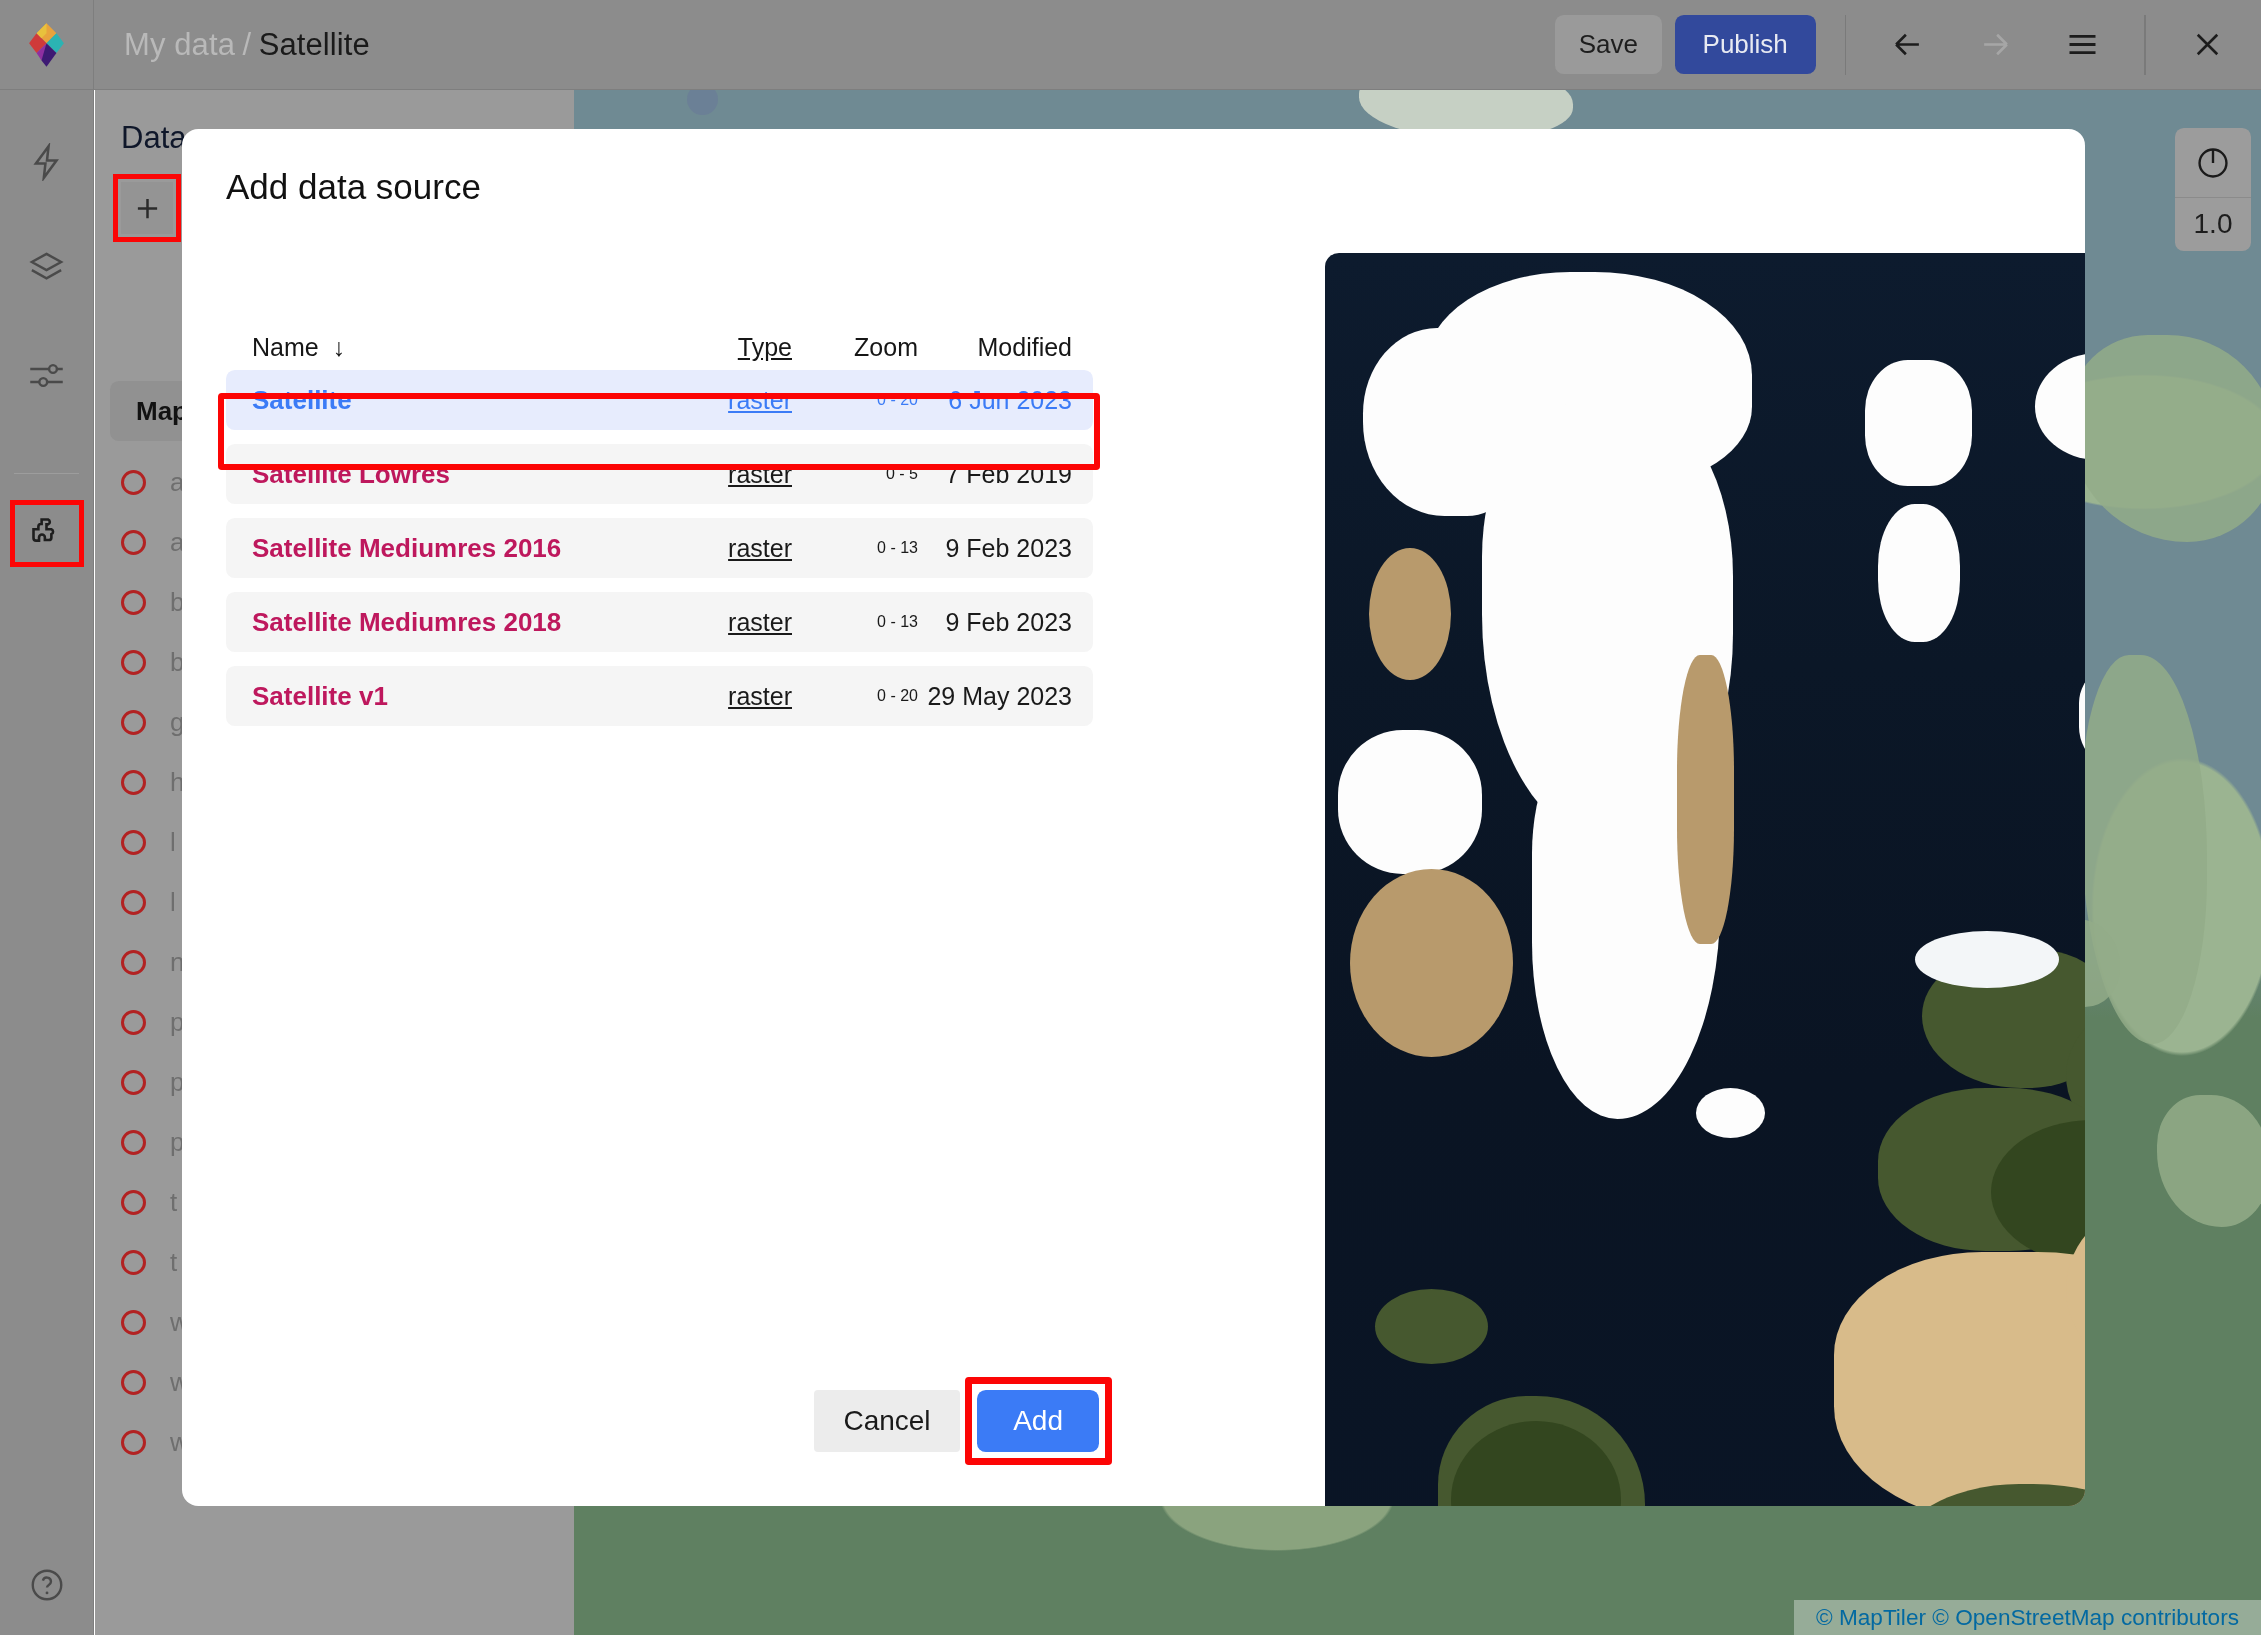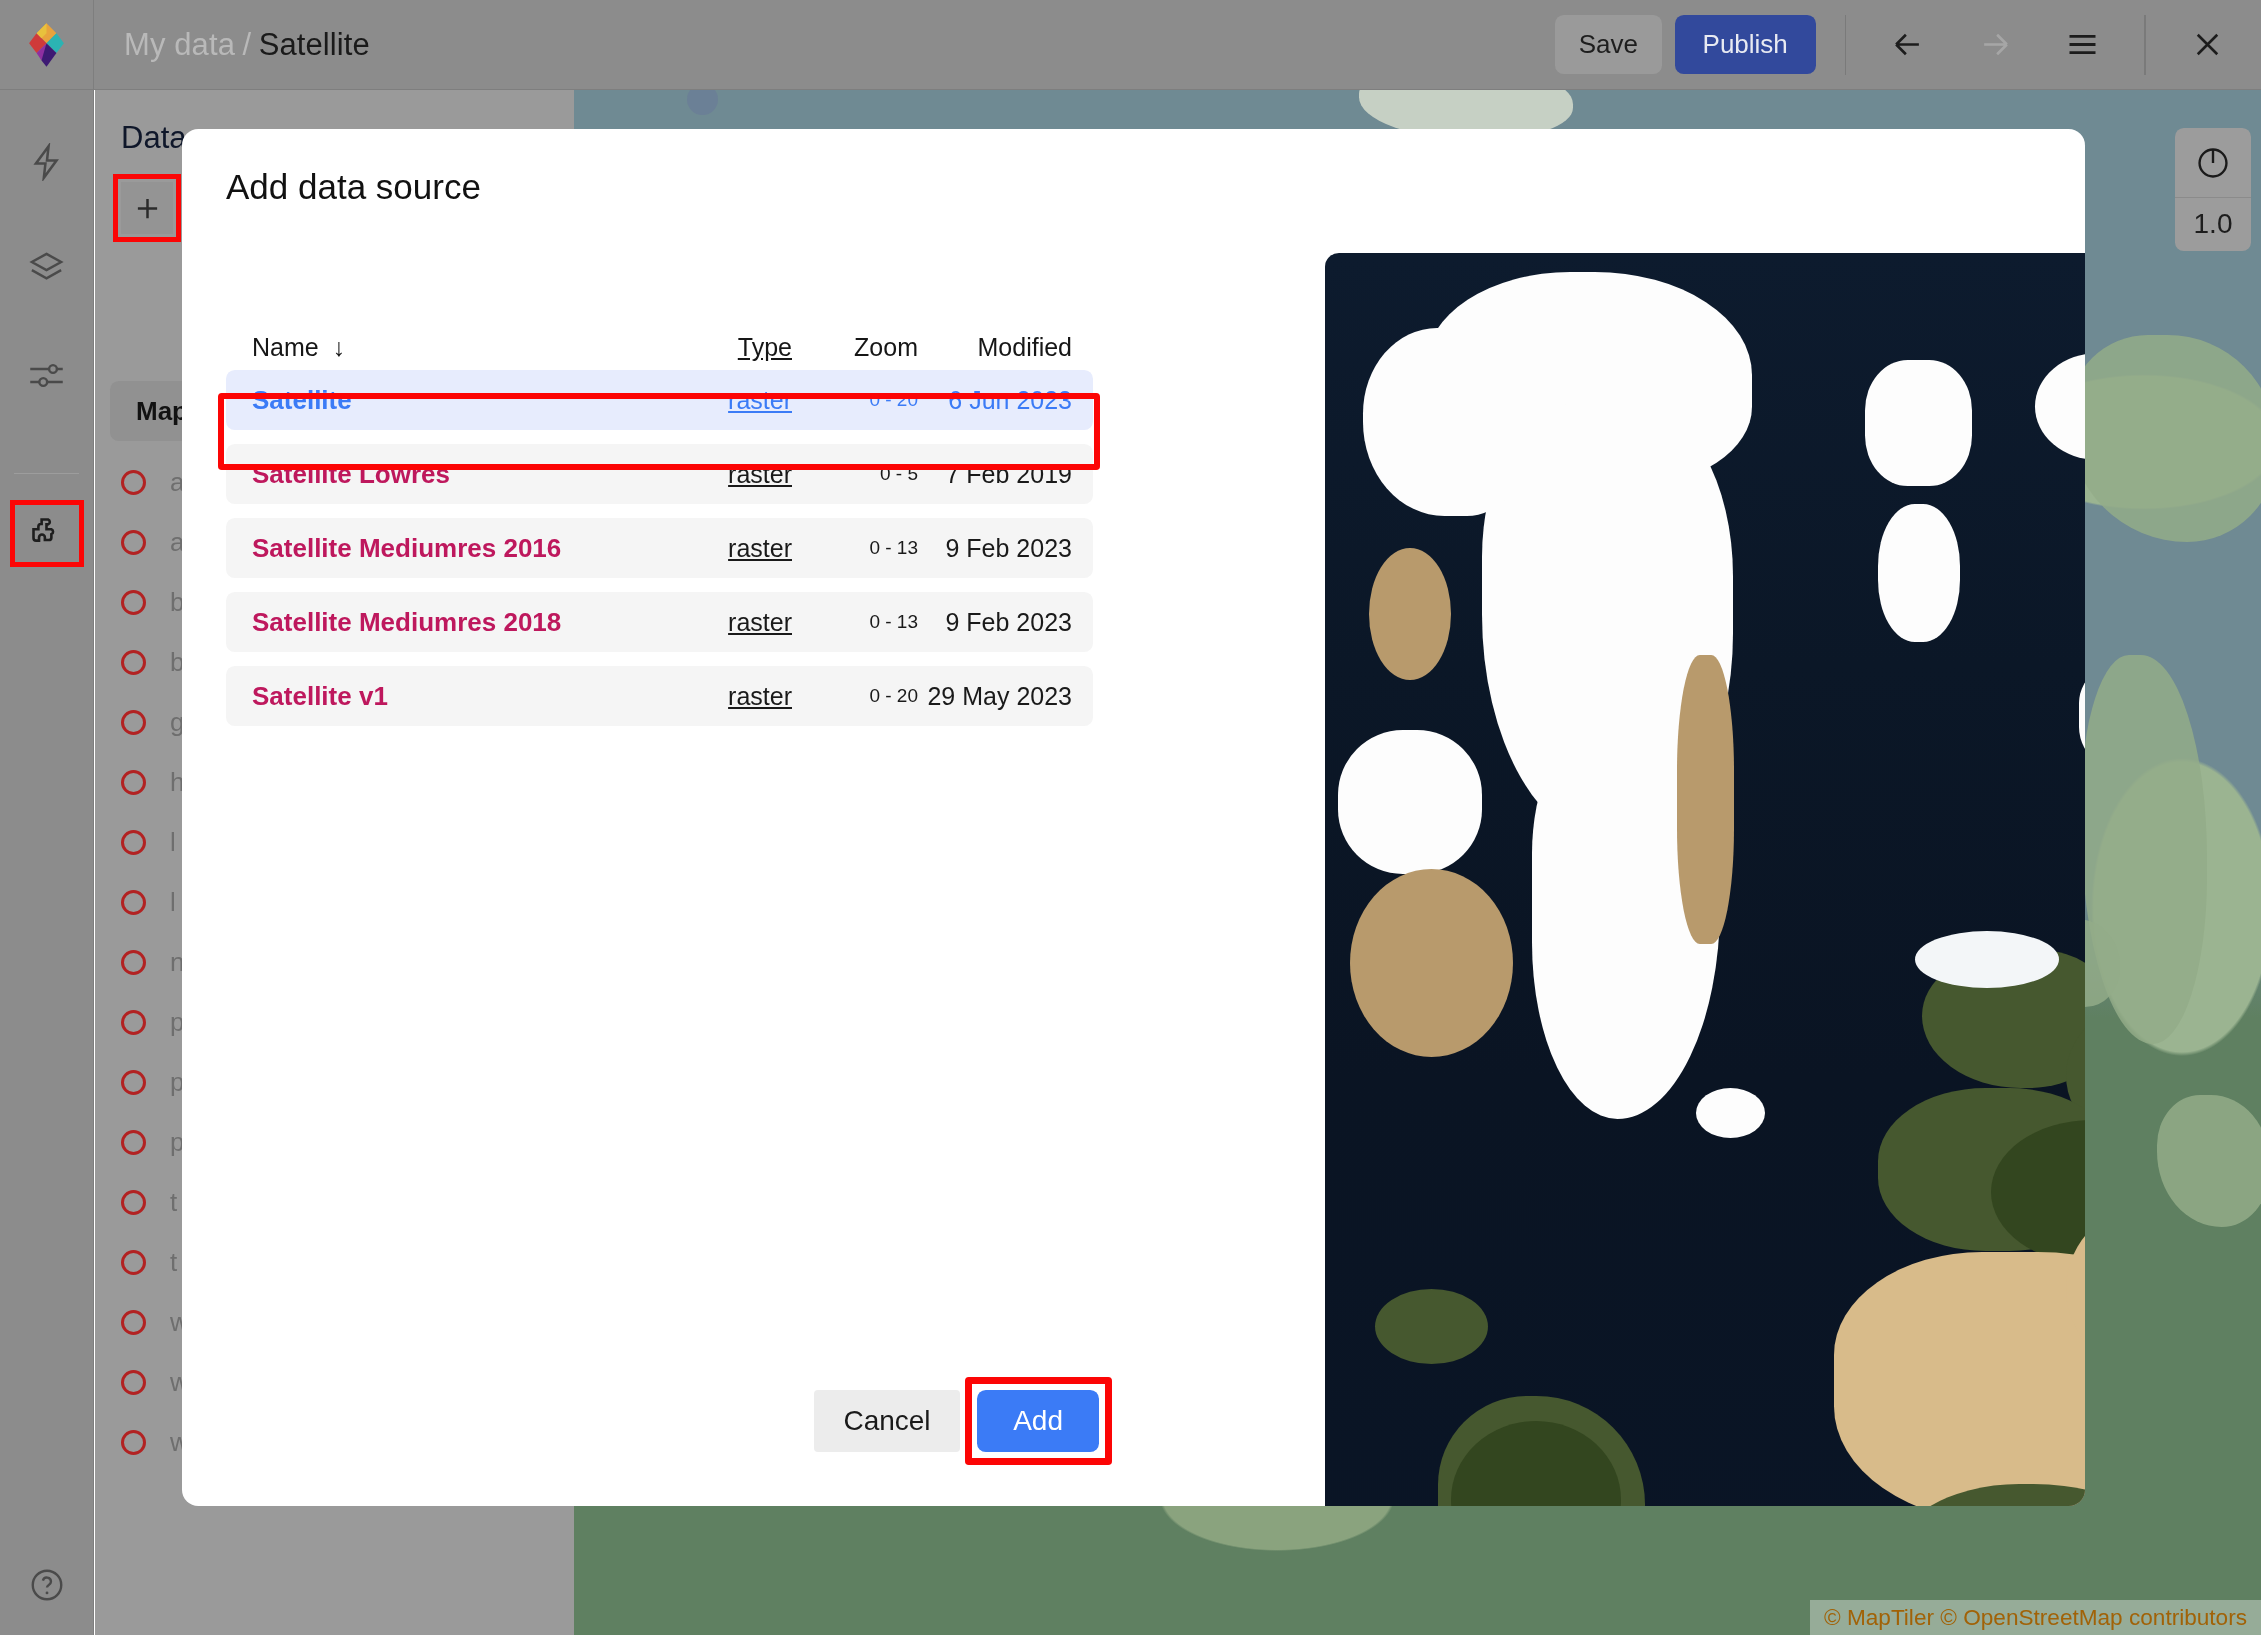--- a/index.html
+++ b/index.html
@@ -114,21 +114,21 @@
 
   .tbl { position: absolute; left: 44px; top: 195px; width: 867px; }
   .tbl-head { display: flex; align-items: center; height: 46px; }
   .tbl-row {
     display: flex; align-items: center; height: 60px;
     border-radius: 8.8px; background: #f5f5f5; margin-bottom: 14px; cursor: pointer;
   }
   .tbl-row.sel { background: #e7ecfd; }
   .c-name { width: 440px; padding-left: 26px; font-size: 26px; font-weight: bold; color: #be185d; white-space: nowrap; }
   .c-type { width: 126px; text-align: right; font-size: 25px; color: #1a1a1a; text-decoration: underline; }
-  .c-zoom { width: 126px; text-align: right; font-size: 19px; color: #1a1a1a; }
+  .c-zoom { width: 126px; text-align: right; font-size: 16px; color: #1a1a1a; }
   .c-mod  { width: 168px; text-align: right; padding-right: 14px; font-size: 25px; color: #1a1a1a; }
   .tbl-head .c-name, .tbl-head .c-type, .tbl-head .c-zoom, .tbl-head .c-mod {
     font-weight: normal; font-size: 25px; color: #161616;
   }
   .tbl-row.sel .c-name, .tbl-row.sel .c-type, .tbl-row.sel .c-zoom, .tbl-row.sel .c-mod { color: #3b7bf6; }
   .row-hl {
     position: absolute; left: 36px; top: 264px; width: 882px; height: 77px;
     border: 6.3px solid #fc0505; border-radius: 3.8px; box-sizing: border-box; pointer-events: none;
   }
 
@@ -169,21 +169,21 @@
   
   .zoomwidget {
     position: absolute; left: 2175px; top: 128px; width: 76px; height: 123px;
     background: #9c9c9c; border-radius: 8.8px;
   }
   .zw-top { height: 70px; display: flex; align-items: center; justify-content: center; border-bottom: 1.3px solid #8b8b8b; }
   .zw-bot { height: 52px; display: flex; align-items: center; justify-content: center; font-size: 28px; color: #1d1d1d; }
   .attribution {
     position: absolute; right: 0; bottom: 0; height: 36px;
     background: rgba(255,255,255,.35); display: flex; align-items: center;
-    padding: 0 14px; font-size: 22.6px; color: #a16207; white-space: nowrap;
+    padding: 0 22px; font-size: 22.6px; color: #0369a1; white-space: nowrap;
   }
   .help-btn {
     position: absolute; left: 14.4px; bottom: 19px; width: 65px; height: 65px;
     display: flex; align-items: center; justify-content: center; cursor: pointer;
   }
 </style>
 </head>
 <body>
 
 <div id="root">

